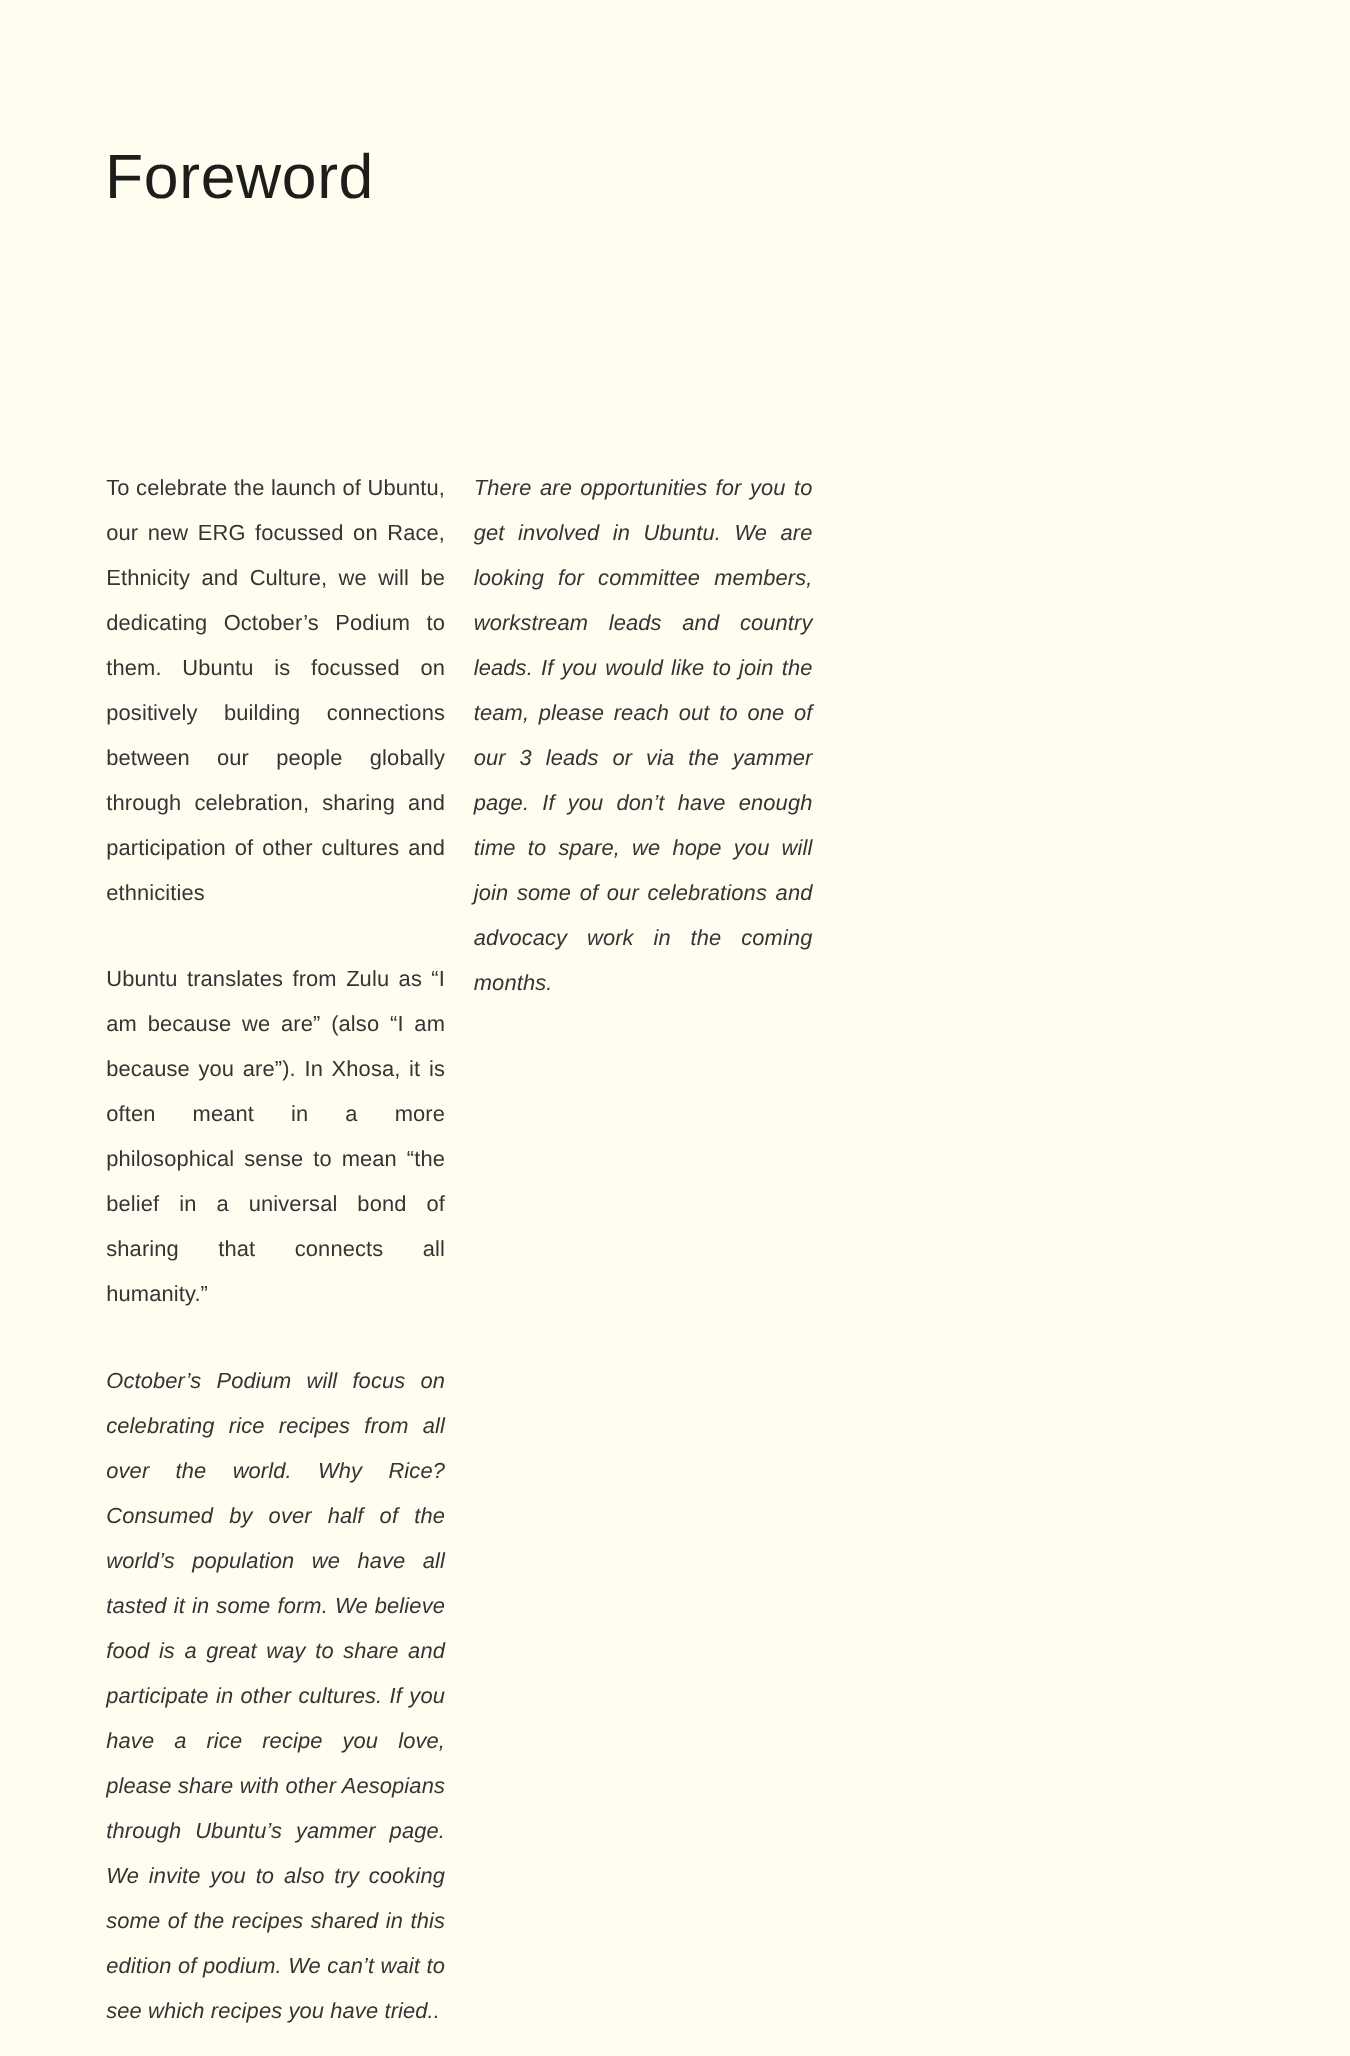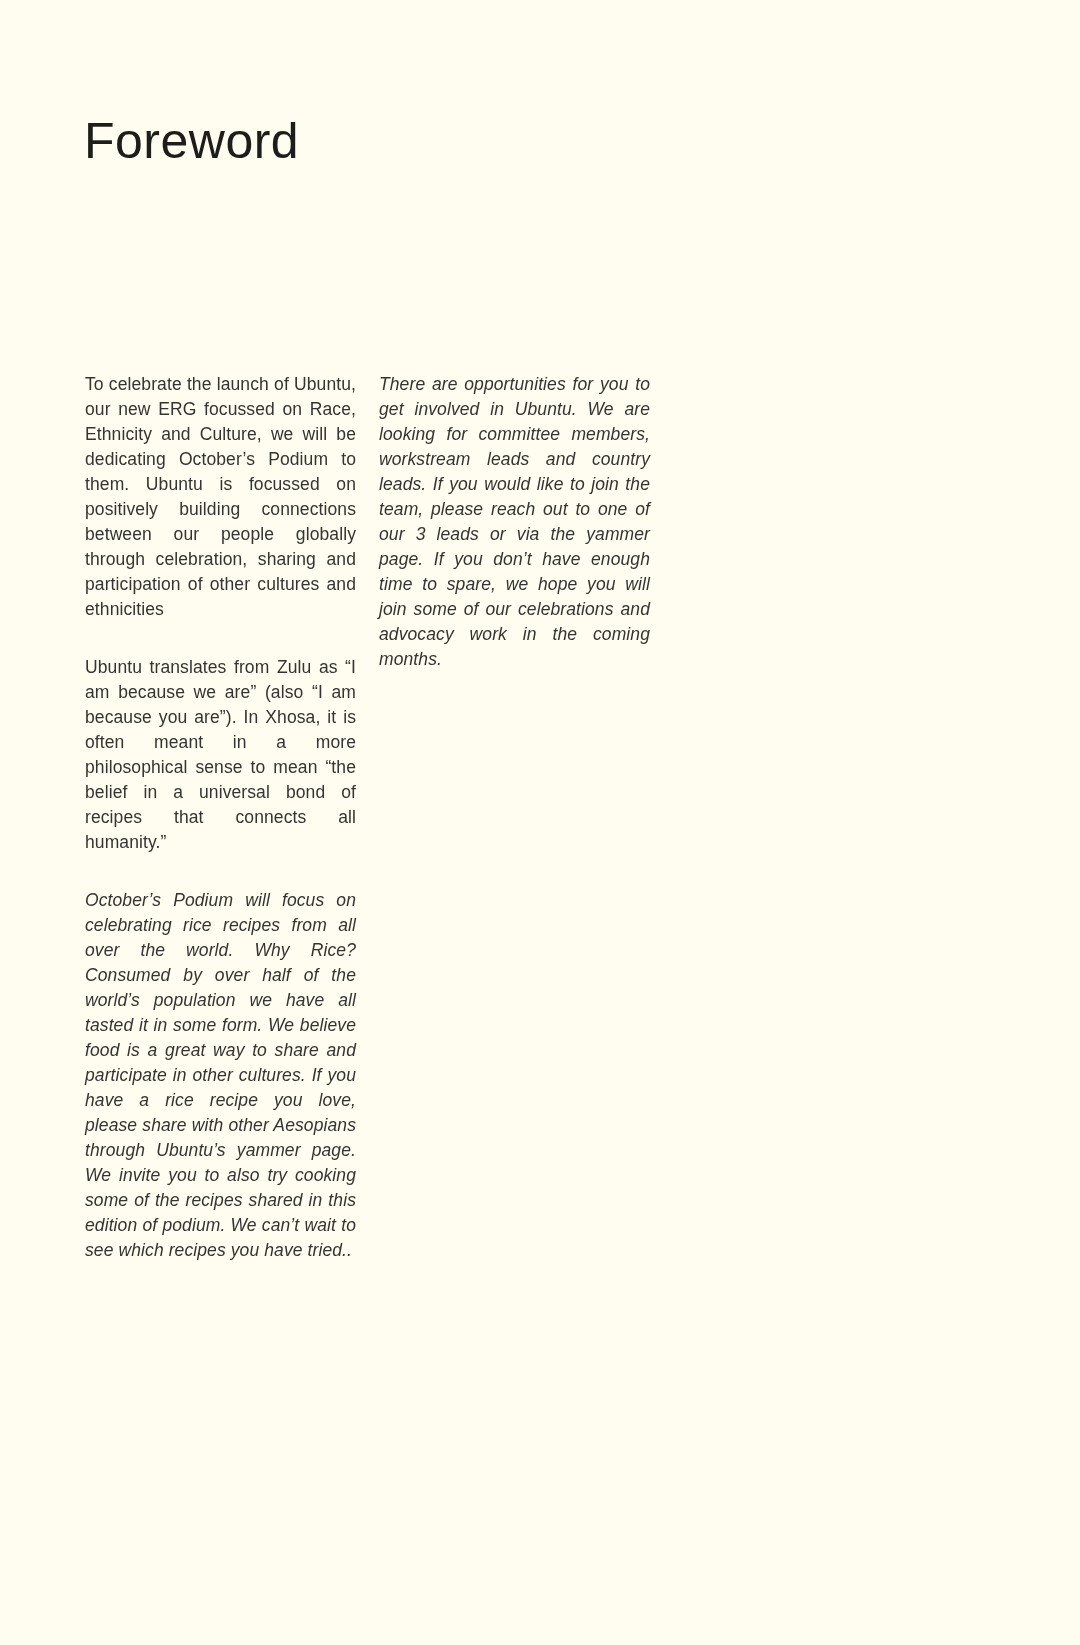--- a/index.html
+++ b/index.html
@@ -36,21 +36,21 @@
     position: absolute;
     left: 85px;
     top: 352px;
     width: 566px;
     display: flex;
     gap: 23px;
   }
   .col {
     width: 271px;
     font-size: 17.5px;
-    line-height: 25px;
+    line-height: 36px;
     color: #343434;
     text-align: justify;
     letter-spacing: 0.1px;
   }
   .col p {
     margin: 0 0 33px 0;
   }
   .col p:last-child {
     margin-bottom: 0;
     font-style: italic;
@@ -74,21 +74,21 @@
 <body>
 
 <div class="page">
 
   <h1 class="page-title">Foreword</h1>
 
   <div class="columns">
 
     <div class="col">
       <p>To celebrate the launch of Ubuntu, our new ERG focussed on Race, Ethnicity and Culture, we will be dedicating October’s Podium to them. Ubuntu is focussed on positively building connections between our people globally through celebration, sharing and participation of other cultures and ethnicities</p>
-      <p>Ubuntu translates from Zulu as “I am because we are” (also “I am because you are”). In Xhosa, it is often meant in a more philosophical sense to mean “the belief in a universal bond of recipes that connects all humanity.”</p>
+      <p>Ubuntu translates from Zulu as “I am because we are” (also “I am because you are”). In Xhosa, it is often meant in a more philosophical sense to mean “the belief in a universal bond of sharing that connects all humanity.”</p>
       <p>October’s Podium will focus on celebrating rice recipes from all over the world. Why Rice? Consumed by over half of the world’s population we have all tasted it in some form. We believe food is a great way to share and participate in other cultures. If you have a rice recipe you love, please share with other Aesopians through Ubuntu’s yammer page. We invite you to also try cooking some of the recipes shared in this edition of podium. We can’t wait to see which recipes you have tried..</p>
     </div>
 
     <div class="col">
       <p>There are opportunities for you to get involved in Ubuntu. We are looking for committee members, workstream leads and country leads. If you would like to join the team, please reach out to one of our 3 leads or via the yammer page. If you don’t have enough time to spare, we hope you will join some of our celebrations and advocacy work in the coming months.</p>
     </div>
 
   </div>
 
   <div class="bottom-bar"></div>

